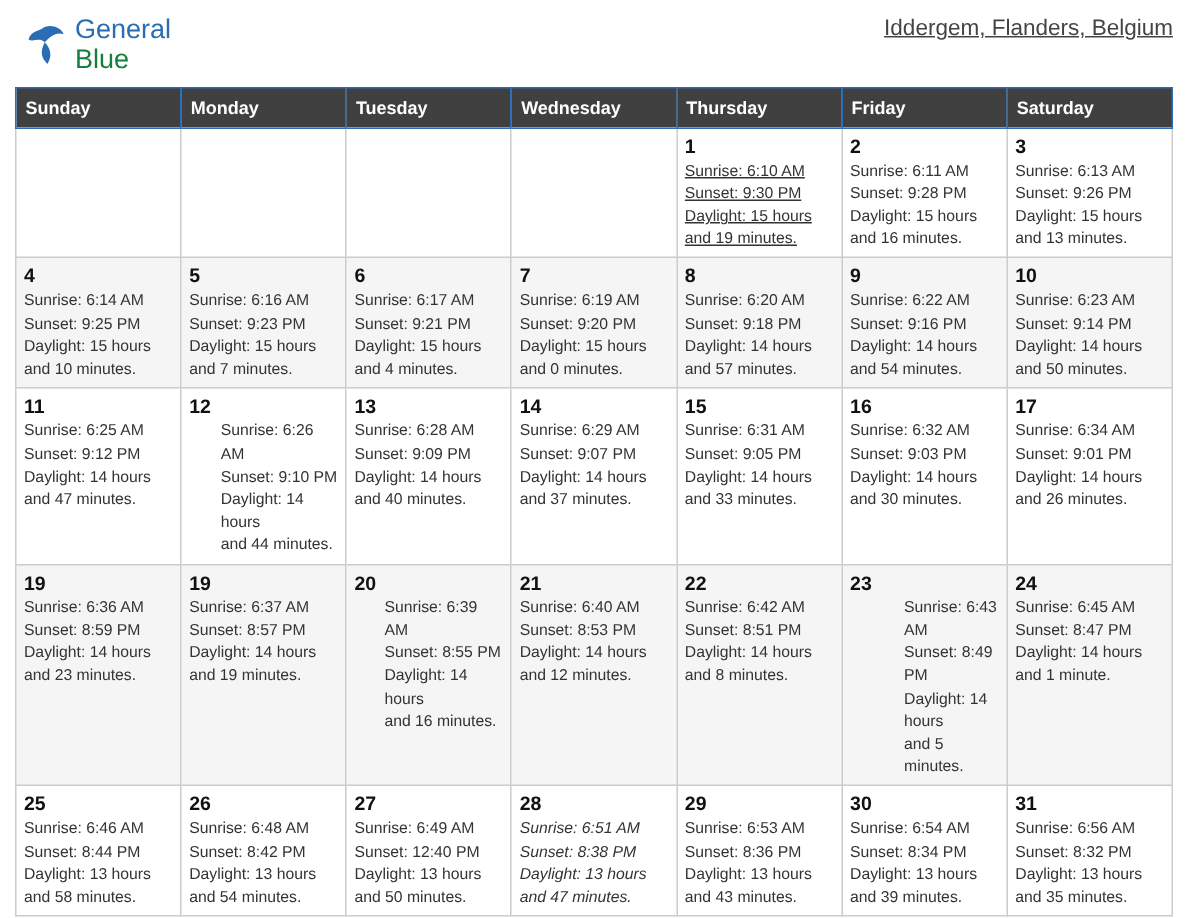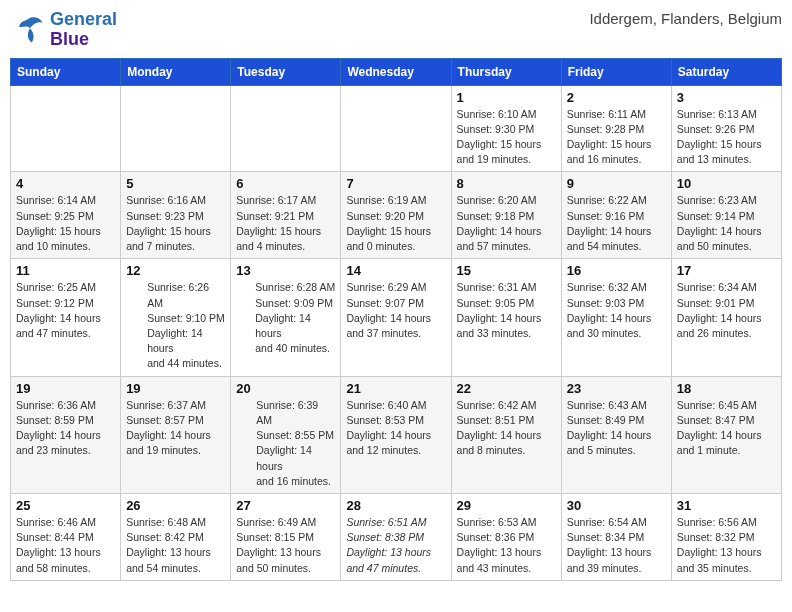--- a/index.html
+++ b/index.html
@@ -16,21 +16,21 @@
       align-items: flex-start;
       margin-bottom: 8px;
     }
     .logo {
       display: flex;
       align-items: center;
       gap: 4px;
     }
     .logo-text {
       font-size: 18px;
-      font-weight: bold;
+      font-weight: normal;
       color: #1a1a1a;
       line-height: 1.1;
     }
     .logo-text span {
       color: #2a6db5;
     }
     .logo-bird {
       width: 36px;
       height: 36px;
     }
@@ -38,28 +38,29 @@
       text-align: right;
     }
     .month-title {
       font-size: 40px;
       font-weight: normal;
       color: #222;
     }
     .location {
       font-size: 15px;
       color: #444;
+      text-decoration: underline;
     }
     table {
       width: 100%;
       border-collapse: collapse;
       font-size: 11px;
     }
     thead tr th {
-      background-color: #1d4ed8;
+      background-color: #404040;
       color: #fff;
       text-align: left;
       padding: 6px 6px;
       font-size: 12px;
       font-weight: bold;
       border: 1px solid #2a6db5;
     }
     tbody tr td {
       border: 1px solid #ccc;
       vertical-align: top;
@@ -90,21 +91,21 @@
 <body>
 
 <div class="header">
   <div class="logo">
     <svg class="logo-bird" viewBox="0 0 40 40">
       <path d="M20 8 C24 4, 34 6, 36 12 C30 10, 26 14, 22 18 C18 14, 14 18, 10 16 C12 10, 16 10, 20 8Z" fill="#2a6db5"></path>
       <path d="M22 18 C26 22, 28 28, 24 34 C20 30, 18 26, 22 18Z" fill="#2a6db5"></path>
     </svg>
     <div>
       <div class="logo-text"><span>General</span></div>
-      <div class="logo-text" style="color:#4c1d95;">Blue</div>
+      <div class="logo-text" style="color:#15803d;">Blue</div>
     </div>
   </div>
   <div class="title-block">
     <div class="location">Iddergem, Flanders, Belgium</div>
   </div>
 </div>
 
 <table>
   <thead>
     <tr>
@@ -118,21 +119,21 @@
       </tr>
   </thead>
   <tbody>
   <tr>
         <td class="empty-cell"></td>
         <td class="empty-cell"></td>
         <td class="empty-cell"></td>
         <td class="empty-cell"></td>
         <td>
           <div class="day-number">1</div>
-          <div class="day-info" style="white-space: pre-line;">Sunrise: 6:10 AM
+          <div class="day-info" style="white-space: pre-line; text-decoration: underline;">Sunrise: 6:10 AM
 Sunset: 9:30 PM
 Daylight: 15 hours
 and 19 minutes.</div>
         </td>
         <td>
           <div class="day-number">2</div>
           <div class="day-info" style="white-space: pre-line;">Sunrise: 6:11 AM
 Sunset: 9:28 PM
 Daylight: 15 hours
 and 16 minutes.</div>
@@ -206,21 +207,21 @@
         </td>
         <td>
           <div class="day-number">12</div>
           <div class="day-info" style="white-space: pre-line; margin-left: 21px;">Sunrise: 6:26 AM
 Sunset: 9:10 PM
 Daylight: 14 hours
 and 44 minutes.</div>
         </td>
         <td>
           <div class="day-number">13</div>
-          <div class="day-info" style="white-space: pre-line; margin-left: 19px;">Sunrise: 6:28 AM
+          <div class="day-info" style="white-space: pre-line;">Sunrise: 6:28 AM
 Sunset: 9:09 PM
 Daylight: 14 hours
 and 40 minutes.</div>
         </td>
         <td>
           <div class="day-number">14</div>
           <div class="day-info" style="white-space: pre-line;">Sunrise: 6:29 AM
 Sunset: 9:07 PM
 Daylight: 14 hours
 and 37 minutes.</div>
@@ -278,27 +279,27 @@
         </td>
         <td>
           <div class="day-number">22</div>
           <div class="day-info" style="white-space: pre-line;">Sunrise: 6:42 AM
 Sunset: 8:51 PM
 Daylight: 14 hours
 and 8 minutes.</div>
         </td>
         <td>
           <div class="day-number">23</div>
-          <div class="day-info" style="white-space: pre-line;">Sunrise: 6:43 AM
+          <div class="day-info" style="white-space: pre-line; margin-left: 36px;">Sunrise: 6:43 AM
 Sunset: 8:49 PM
 Daylight: 14 hours
 and 5 minutes.</div>
         </td>
         <td>
-          <div class="day-number">18</div>
+          <div class="day-number">24</div>
           <div class="day-info" style="white-space: pre-line;">Sunrise: 6:45 AM
 Sunset: 8:47 PM
 Daylight: 14 hours
 and 1 minute.</div>
         </td>
       </tr>
       <tr>
         <td>
           <div class="day-number">25</div>
           <div class="day-info" style="white-space: pre-line;">Sunrise: 6:46 AM
@@ -309,21 +310,21 @@
         <td>
           <div class="day-number">26</div>
           <div class="day-info" style="white-space: pre-line;">Sunrise: 6:48 AM
 Sunset: 8:42 PM
 Daylight: 13 hours
 and 54 minutes.</div>
         </td>
         <td>
           <div class="day-number">27</div>
           <div class="day-info" style="white-space: pre-line;">Sunrise: 6:49 AM
-Sunset: 8:15 PM
+Sunset: 12:40 PM
 Daylight: 13 hours
 and 50 minutes.</div>
         </td>
         <td>
           <div class="day-number">28</div>
           <div class="day-info" style="white-space: pre-line; font-style: italic;">Sunrise: 6:51 AM
 Sunset: 8:38 PM
 Daylight: 13 hours
 and 47 minutes.</div>
         </td>

